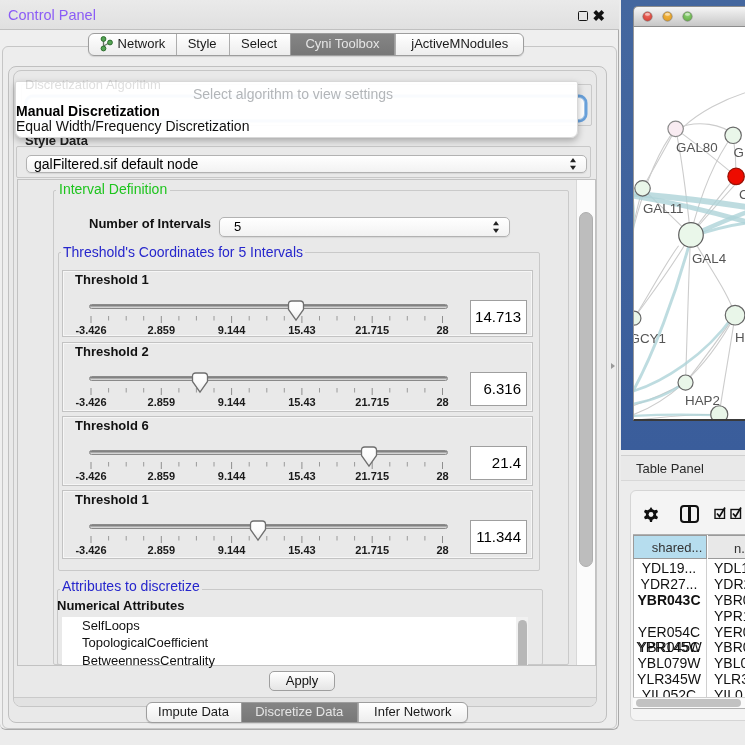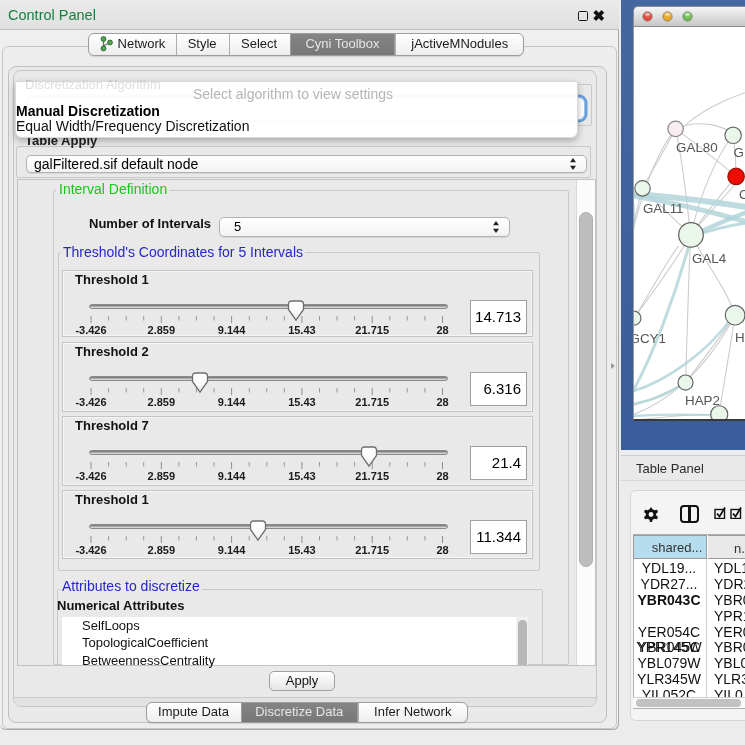--- a/index.html
+++ b/index.html
@@ -1,34 +1,34 @@
 <!DOCTYPE html>
 <html><head><meta charset="utf-8"><style>
 *{margin:0;padding:0;box-sizing:border-box;}
 body{width:745px;height:745px;overflow:hidden;background:#ececec;font-family:"Liberation Sans",sans-serif;position:relative;}
 .ab{position:absolute;}
 </style></head><body>
 <div style="position:absolute;left:0;top:0;width:619px;height:730px;background:#efefef;border-right:1px solid #a9a9a9;border-bottom:1px solid #a9a9a9;border-radius:0 0 6px 6px;"></div>
 <div style="position:absolute;left:0;top:0;width:619px;height:30px;background:linear-gradient(#eaeaea,#e0e0e0);border-bottom:1px solid #c0c0c0;"></div>
-<div style="position:absolute;left:8px;top:7px;font-size:14.5px;color:#15803d;">Control Panel</div>
+<div style="position:absolute;left:8px;top:7px;font-size:14.5px;color:#8b5cf6;">Control Panel</div>
 <div style="position:absolute;left:577.5px;top:10.5px;width:10px;height:10px;border:1.5px solid #161616;border-radius:1.5px;"></div>
 <div style="position:absolute;left:592.5px;top:7px;font-size:15px;font-weight:bold;color:#111;">✖</div>
 <div style="position:absolute;left:2px;top:46px;width:615px;height:683px;background:#ededed;border:1px solid #c6c6c6;border-radius:6px;"></div>
 <div style="position:absolute;left:8px;top:66px;width:599px;height:657px;background:#e9e9e9;border:1px solid #c0c0c0;border-radius:8px;"></div>
 <div style="position:absolute;left:13px;top:70px;width:584px;height:637px;background:#e9e9e9;border:1px solid #c6c6c6;border-radius:8px;"></div>
 <div style="position:absolute;left:14px;top:697px;width:582px;height:9px;background:#e2e2e2;border-top:1px solid #cacaca;border-radius:0 0 7px 7px;"></div>
 <div style="position:absolute;left:21px;top:84px;width:571px;height:42px;border:1px solid #c9c9c9;border-radius:2px;"></div>
 <div style="position:absolute;left:27px;top:97px;width:558px;height:23px;background:#fff;border-radius:6px;border:1px solid #9ec3e8;box-shadow:0 0 0 2.5px rgba(90,152,216,.9);"></div>
 <div style="position:absolute;left:15px;top:81px;width:563px;height:57px;background:rgba(255,255,255,.96);border:1px solid #d8d8d8;border-radius:2px 2px 7px 7px;box-shadow:0 3px 7px rgba(0,0,0,.28);z-index:50;"></div>
 <div style="position:absolute;left:25px;top:77px;font-size:13px;color:rgba(125,125,125,.25);z-index:51;">Discretization Algorithm</div>
 <div style="position:absolute;left:193px;top:86px;font-size:14px;color:#b3b6b9;z-index:51;">Select algorithm to view settings</div>
 <div style="position:absolute;left:16px;top:103px;font-size:14px;font-weight:bold;color:#000;z-index:51;">Manual Discretization</div>
 <div style="position:absolute;left:16px;top:118px;font-size:14px;color:#111;z-index:51;">Equal Width/Frequency Discretization</div>
 <div style="position:absolute;left:16px;top:146px;width:575px;height:32px;border:1px solid #c8c8c8;border-radius:2px;"></div>
-<div style="position:absolute;left:22px;top:133px;font-size:13px;font-weight:bold;color:#222;background:transparent;padding:0 3px;">Table Apply</div>
+<div style="position:absolute;left:22px;top:133px;font-size:13px;font-weight:bold;color:#222;background:transparent;padding:0 3px;">Style Data</div>
 <div style="position:absolute;left:26px;top:155px;width:561px;height:18px;background:linear-gradient(#ffffff,#f2f2f2);border:1px solid #b2b2b2;border-radius:5px;box-shadow:0 1px 1px rgba(0,0,0,.08);"></div>
 <div style="position:absolute;left:34px;top:155.5px;font-size:14px;color:#000;">galFiltered.sif default node</div>
 <svg class="ab" style="left:569px;top:157.0px;" width="8" height="14">
     <path d="M4 1 L7 5.2 L1 5.2 Z" fill="#222"></path>
     <path d="M4 13 L7 8.8 L1 8.8 Z" fill="#222"></path>
   </svg>
 <div style="position:absolute;left:17px;top:179px;width:579px;height:487px;border:1px solid #c2c2c2;background:#e9e9e9;"></div>
 <div style="position:absolute;left:576px;top:180px;width:19px;height:485px;background:#fbfbfb;border-left:1px solid #d8d8d8;"></div>
 <div style="position:absolute;left:579px;top:212px;width:14px;height:355px;background:#bdbdbd;border:1px solid #aeaeae;border-radius:7px;"></div>
 <div style="position:absolute;left:53px;top:190px;width:516px;height:475px;border:1px solid #cacaca;border-radius:2px;"></div>
@@ -124,21 +124,21 @@
         <stop offset="0" stop-color="#ffffff"></stop>
         <stop offset=".55" stop-color="#fafafa"></stop>
         <stop offset="1" stop-color="#ebebeb"></stop>
       </linearGradient>
     </defs>
     <path d="M4.8 1 h8.4 q3.3 0 3.3 3.3 v5.2 l-7.5 10.6 l-7.5 -10.6 v-5.2 q0 -3.3 3.3 -3.3 z" fill="url(#g2)" stroke="#6f6f6f" stroke-width="1.3"></path>
   </svg>
 <div style="position:absolute;left:470px;top:372px;width:57px;height:34px;background:#fff;border:1px solid #9f9f9f;"></div>
 <div style="position:absolute;left:470px;top:372px;width:51px;height:48px;line-height:33px;font-size:15px;color:#000;text-align:right;">6.316</div>
 <div style="position:absolute;left:62px;top:416px;width:471px;height:70px;background:#e9e9e9;border:1px solid #c3c3c3;box-shadow:inset 0 0 0 1px #f6f6f6;"></div>
-<div style="position:absolute;left:75px;top:418px;font-size:13px;font-weight:bold;color:#111;">Threshold 7</div>
+<div style="position:absolute;left:75px;top:418px;font-size:13px;font-weight:bold;color:#111;">Threshold 6</div>
 <div style="position:absolute;left:89px;top:450px;width:359px;height:5px;border-radius:2.5px;background:linear-gradient(#6e6e6e,#e8e8e8);border:1px solid #8a8a8a;"></div>
 <svg class="ab" style="left:89px;top:462px;" width="360" height="8">
     <line x1="2.0" y1="0" x2="2.0" y2="7" stroke="#8f8f8f" stroke-width="1"></line>
     <line x1="19.6" y1="0" x2="19.6" y2="4.5" stroke="#9a9a9a" stroke-width="1"></line>
     <line x1="37.2" y1="0" x2="37.2" y2="4.5" stroke="#9a9a9a" stroke-width="1"></line>
     <line x1="54.7" y1="0" x2="54.7" y2="4.5" stroke="#9a9a9a" stroke-width="1"></line>
     <line x1="72.3" y1="0" x2="72.3" y2="7" stroke="#8f8f8f" stroke-width="1"></line>
     <line x1="89.9" y1="0" x2="89.9" y2="4.5" stroke="#9a9a9a" stroke-width="1"></line>
     <line x1="107.4" y1="0" x2="107.4" y2="4.5" stroke="#9a9a9a" stroke-width="1"></line>
     <line x1="125.0" y1="0" x2="125.0" y2="4.5" stroke="#9a9a9a" stroke-width="1"></line>

